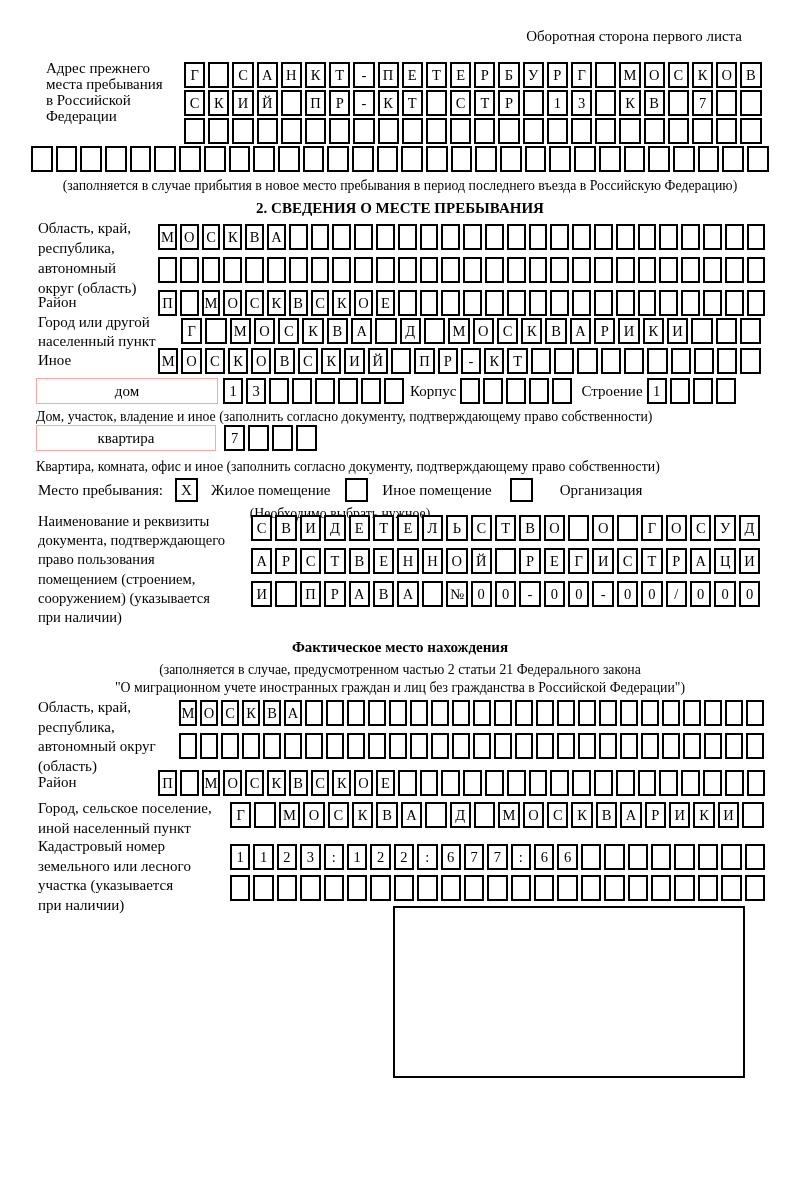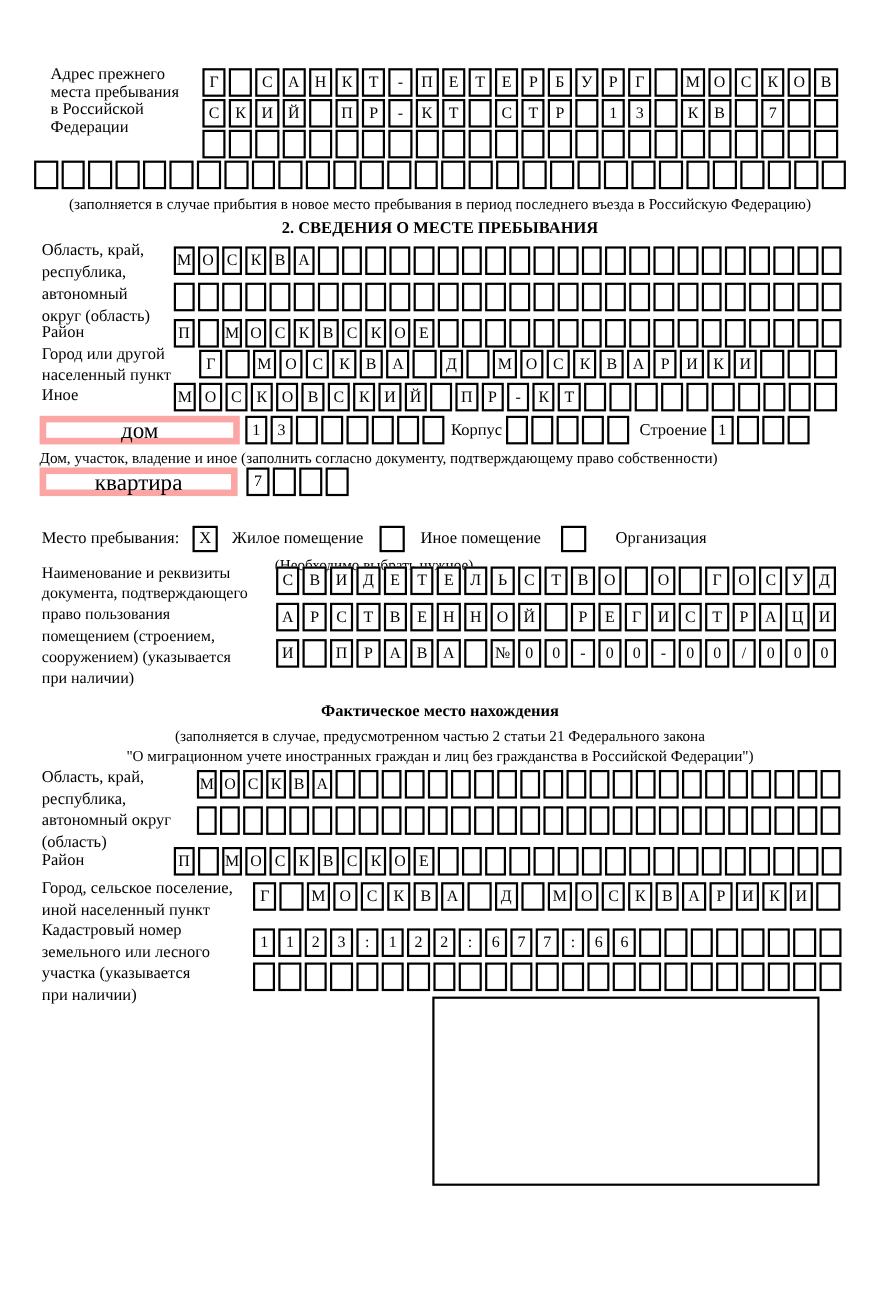--- a/index.html
+++ b/index.html
@@ -13,35 +13,36 @@
   .center{text-align:center;}
   .bold{font-weight:bold;}
   .cellrow{display:flex;gap:3px;align-items:center;}
   .cellrow .cell{
     box-sizing:border-box;flex:0 0 auto;
     width:var(--cw,21px);height:26px;border:2px solid #000;background:#fff;
     display:flex;align-items:center;justify-content:center;
     font-size:14.5px;line-height:1;
   }
   .widefield{
-    box-sizing:border-box;border:6px solid #fca5a5;height:26px;background:#fff;
-    display:flex;align-items:center;justify-content:center;font-size:21px;
+    box-sizing:border-box;border:1px solid #fca5a5;height:26px;background:#fff;
+    display:flex;align-items:center;justify-content:center;font-size:15px;
   }
   .inlinerow{display:flex;align-items:center;}
   .checkbox{
     box-sizing:border-box;width:23px;height:24px;border:2px solid #000;background:#fff;
     display:flex;align-items:center;justify-content:center;font-size:15px;flex:0 0 auto;
   }
   .stamp{box-sizing:border-box;border:2px solid #000;background:#fff;}
 </style>
 </head>
 <body>
 
 <div class="page">
 
+  <div class="abs lbl" style="top:26px;right:58px;">Оборотная сторона первого листа</div>
 
   <div class="abs lbl" style="left:46px;top:60px;line-height:16px;">Адрес прежнего
 места пребывания
 в Российской
 Федерации</div>
   <div class="abs cellrow" style="left:184px;top:62px;--cw:21.2px;">
       <span class="cell">Г</span>
       <span class="cell"></span>
       <span class="cell">С</span>
       <span class="cell">А</span>
@@ -342,20 +343,21 @@
 
   <div class="abs inlinerow" style="left:36px;top:425px;">
     <div class="widefield" style="width:180px;">квартира</div>
     <div class="cellrow" style="margin-left:8px;--cw:21px;">
         <span class="cell">7</span>
         <span class="cell"></span>
         <span class="cell"></span>
         <span class="cell"></span>
       </div>
   </div>
+  <div class="abs note" style="left:36px;top:457px;">Квартира, комната, офис и иное (заполнить согласно документу, подтверждающему право собственности)</div>
 
   <div class="abs inlinerow" style="left:38px;top:478px;">
     <div class="lbl">Место пребывания:</div>
     <div class="checkbox" style="margin-left:12px;">X</div>
     <div class="lbl" style="margin-left:13px;">Жилое помещение</div>
     <div class="checkbox" style="margin-left:15px;"></div>
     <div class="lbl" style="margin-left:14px;">Иное помещение</div>
     <div class="checkbox" style="margin-left:18px;"></div>
     <div class="lbl" style="margin-left:27px;">Организация</div>
   </div>

